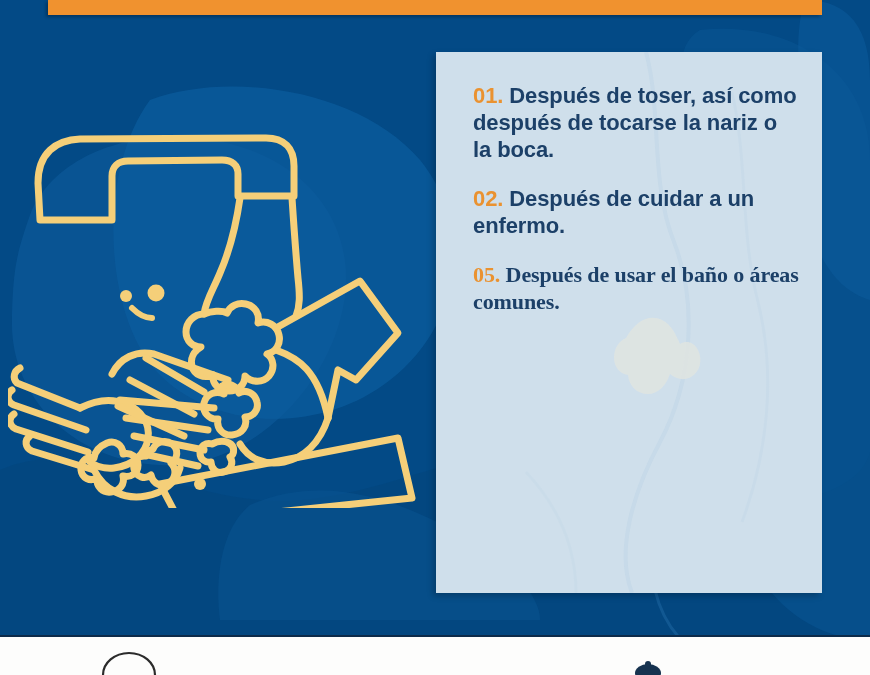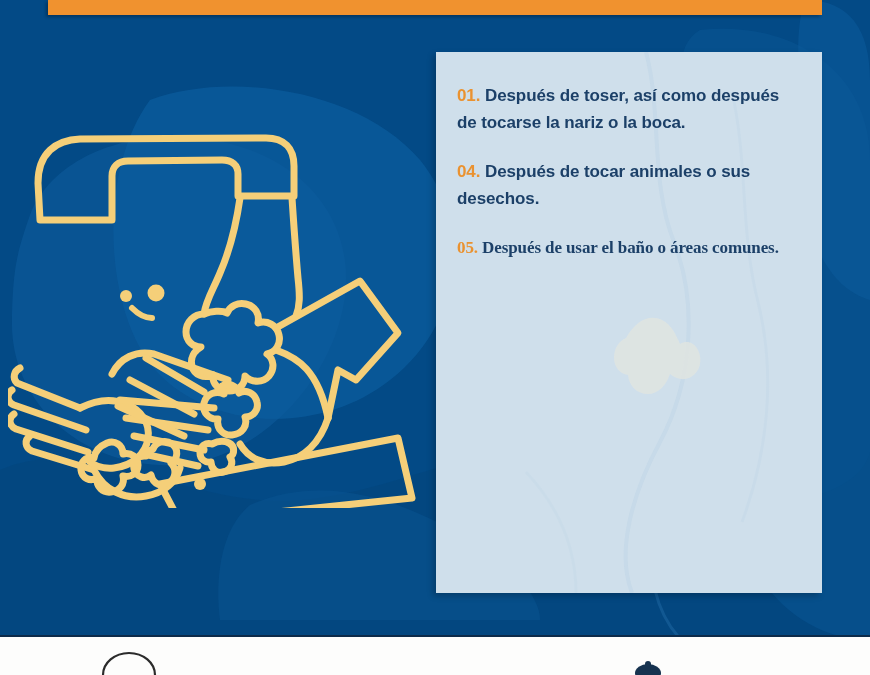--- a/index.html
+++ b/index.html
@@ -72,22 +72,22 @@
     width: 386px;
     height: 541px;
     opacity: 0.55;
   }
   .panel-list {
     position: relative;
     padding: 30px 22px 20px 21px;
     box-sizing: border-box;
   }
   .item {
-    margin: 0 0 22px 0;
-    font-size: 17px;
+    margin: 0 0 22px 16px;
+    font-size: 22px;
     line-height: 27px;
     font-weight: bold;
     color: #1c4068;
     letter-spacing: -0.1px;
   }
   .item:last-child { margin-bottom: 0; font-family: Liberation Serif, serif; }
   .item .num {
     color: #ea9230;
     font-weight: bold;
   }
@@ -241,26 +241,26 @@
                C178,296 183,289 190,286 Z" fill="#ece9da" opacity="0.9"></path>
     </svg>
 
     <div class="panel-list">
 
       <p class="item">
         <span class="num">01.</span>
         <span>Después de toser, así como después de tocarse la nariz o la boca.</span>
       </p>
 
-
-
       <p class="item">
-        <span class="num">04.</span>
-        <span>Después de tocar animales o sus desechos.</span>
+        <span class="num">02.</span>
+        <span>Después de cuidar a un enfermo.</span>
       </p>
+
+
 
       <p class="item">
         <span class="num">05.</span>
         <span>Después de usar el baño o áreas comunes.</span>
       </p>
 
     </div>
   </div>
 
   <div class="footer">

